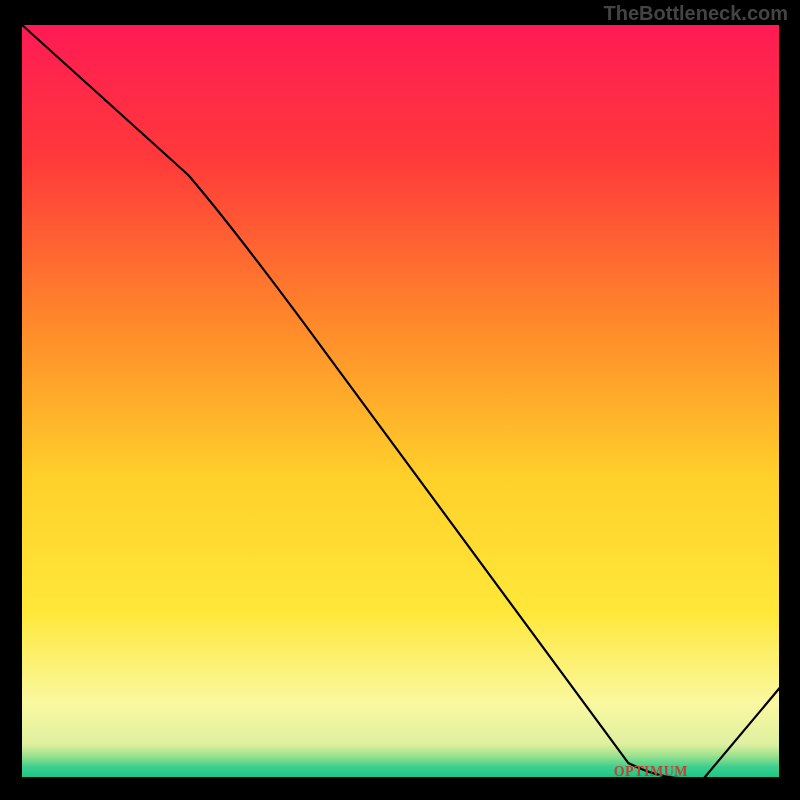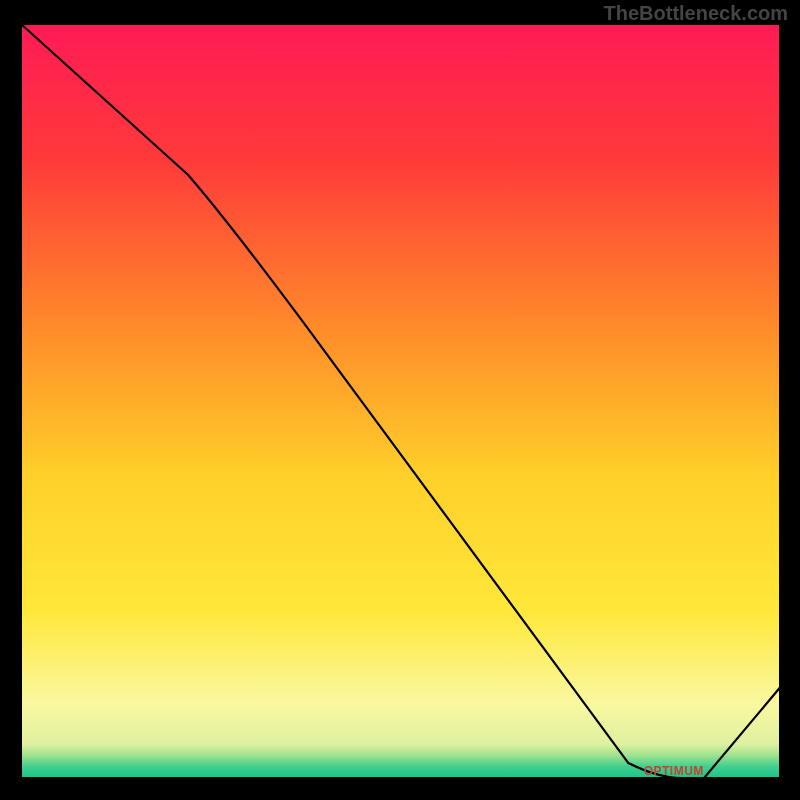--- a/index.html
+++ b/index.html
@@ -28,26 +28,27 @@
     user-select: none;
   }
   svg {
     position: absolute;
     left: 0;
     top: 0;
   }
   .x-label {
     position: absolute;
     color: #c84030;
-    font-size: 12px;
+    font-size: 14px;
     font-weight: bold;
     letter-spacing: 0.5px;
-    text-align: center;
+    text-align: left;
     width: 120px;
     transform: translateX(-50%);
+    font-family: Liberation Serif, serif;
   }
 </style>
 </head>
 <body>
 
 <div class="stage">
 
   <div class="watermark">TheBottleneck.com</div>
 
   <svg width="800" height="800">

